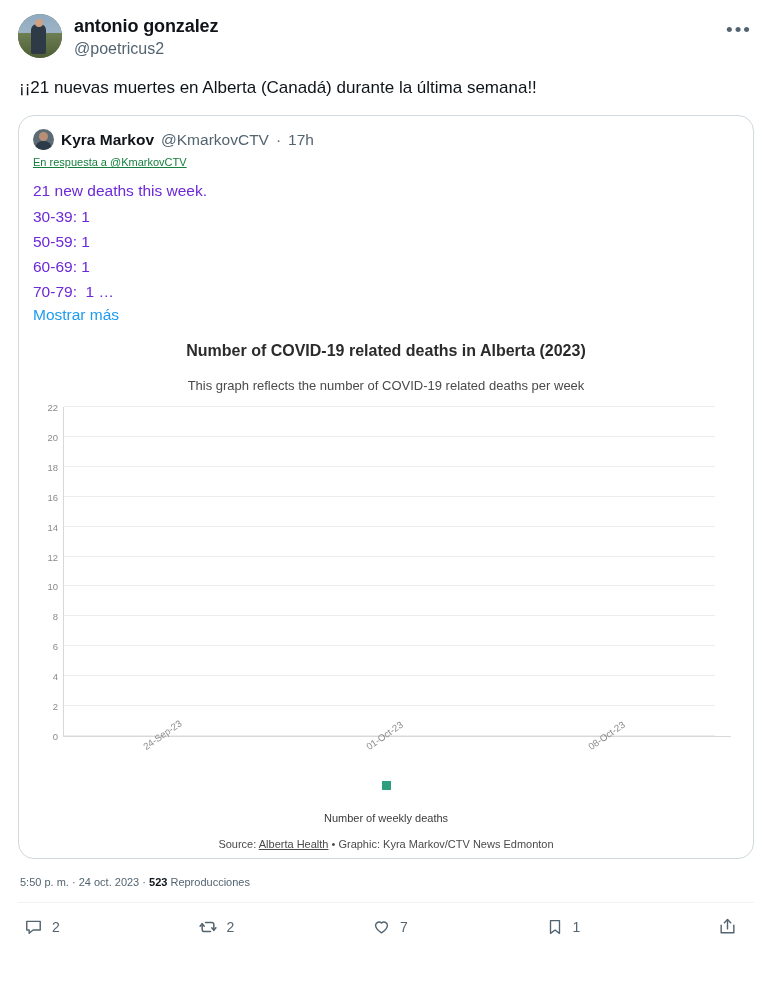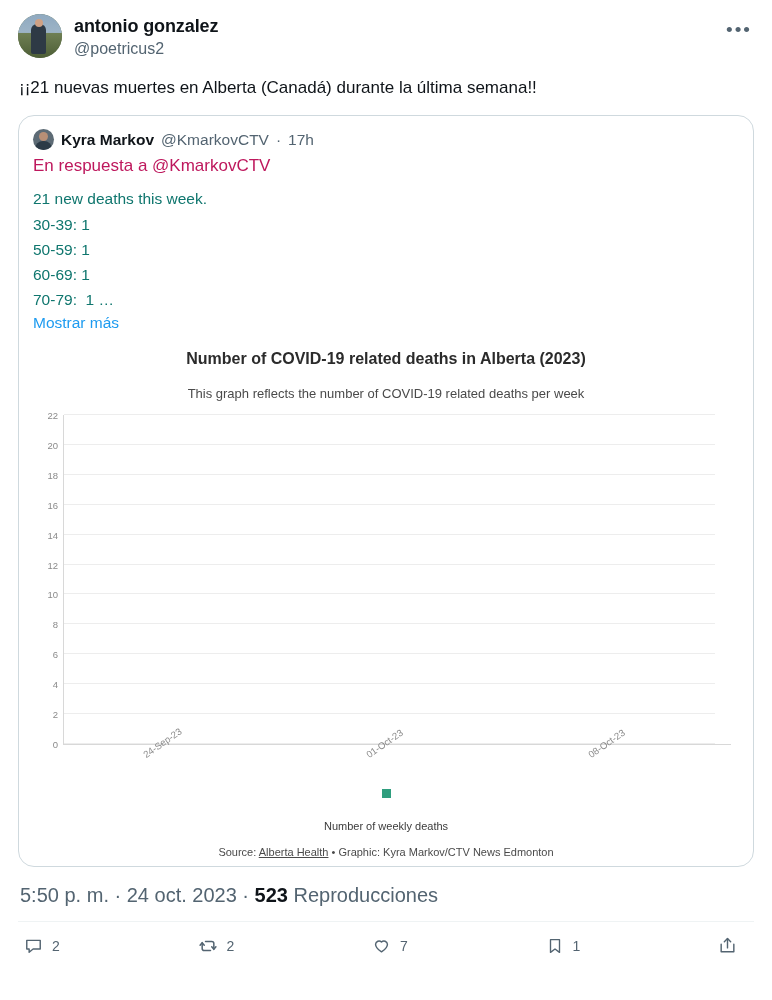--- a/index.html
+++ b/index.html
@@ -131,29 +131,30 @@
     font-weight: bold;
     color: #0f1419;
     font-size: 15.5px;
     text-align: center;
   }
   .q-handle, .q-time {
     color: #536471;
     font-size: 15.5px;
   }
   .q-reply {
-    color: #be185d;
-    font-size: 17px;
+    color: #15803d;
+    font-size: 11px;
     padding: 6px 14px 0 14px;
+    text-decoration: underline;
   }
   .q-body {
     padding: 10px 14px 0 14px;
     font-size: 15.5px;
     line-height: 1.62;
-    color: #0f766e;
+    color: #6d28d9;
   }
   .q-body .line { white-space: pre; }
   .show-more {
     color: #1d9bf0;
     font-size: 15.5px;
     padding: 2px 14px 0 14px;
     cursor: pointer;
   }
 
   
@@ -253,21 +254,21 @@
   .source {
     text-align: center;
     font-size: 11px;
     color: #4a4a4a;
     margin-top: 14px;
   }
   .source .u { text-decoration: underline; }
 
   
   .tw-meta {
-    font-size: 20px;
+    font-size: 11px;
     color: #536471;
     padding: 17px 2px 14px 2px;
     border-bottom: 1px solid #eff3f4;
   }
   .tw-meta b { color: #0f1419; font-weight: bold; }
 
   
   .actions {
     display: flex;
     align-items: center;

